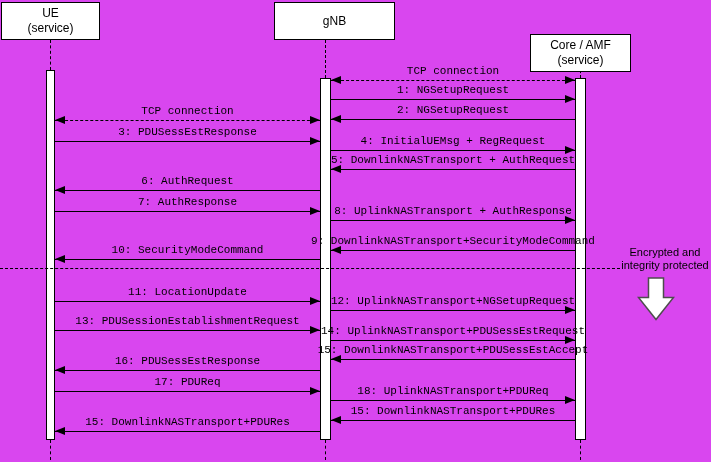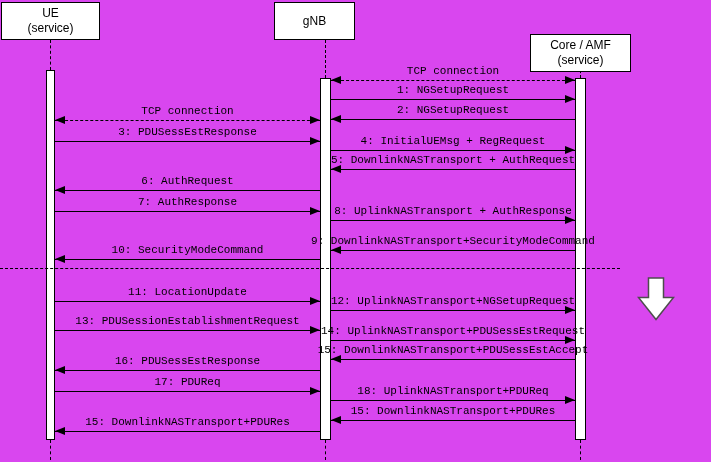--- a/index.html
+++ b/index.html
@@ -42,21 +42,21 @@
 </style>
 </head>
 <body>
 
 <div id="stage">
 
   <div class="actor-box" style="left:1px; width:99px;">
     <span class="actor-name">UE</span>
     <span class="actor-sub">(service)</span>
   </div>
-  <div class="actor-box" style="left:274px; width:81px;">
+  <div class="actor-box" style="left:274px; width:121px;">
     <span class="actor-name">gNB</span>
     <span class="actor-sub"></span>
   </div>
   <div class="actor-box" style="left:530px; width:101px;margin-top:32px;">
     <span class="actor-name">Core / AMF</span>
     <span class="actor-sub">(service)</span>
   </div>
 
   <div class="lifeline" style="left:50px;  top:40px;  height:30px;"></div>
   <div class="lifeline" style="left:50px;  top:440px; height:20px;"></div>
@@ -64,20 +64,24 @@
   <div class="lifeline" style="left:325px; top:440px; height:20px;"></div>
   <div class="lifeline" style="left:580px; top:41px;  height:37px;"></div>
   <div class="lifeline" style="left:580px; top:440px; height:20px;"></div>
 
   <div class="activation" style="left:46px;  top:70px; width:9px;  height:370px;"></div>
   <div class="activation" style="left:320px; top:78px; width:11px; height:362px;"></div>
   <div class="activation" style="left:575px; top:78px; width:11px; height:362px;"></div>
 
   <div class="separator" style="left:0; top:268px; width:620px;"></div>
 
+  <div class="enc-note">
+    <span class="actor-name">Encrypted and</span>
+    <span class="actor-name">integrity protected</span>
+  </div>
 
   <svg class="down-arrow" width="38" height="44" viewBox="0 0 38 44">
     <polygon points="11.5,1 26.5,1 26.5,20.5 36.5,20.5 19,42.5 1.5,20.5 11.5,20.5" fill="#ffffff" stroke-width="1.5" stroke="#4d4d4d"></polygon>
   </svg>
 
   <div id="messages">
       <div class="msg" style="left: 331px; top: 80px; width: 244px;">
     <div class="msg-line dashed"></div>
     <div class="msg-label">TCP connection</div>
   <div class="arrowhead right"></div>

